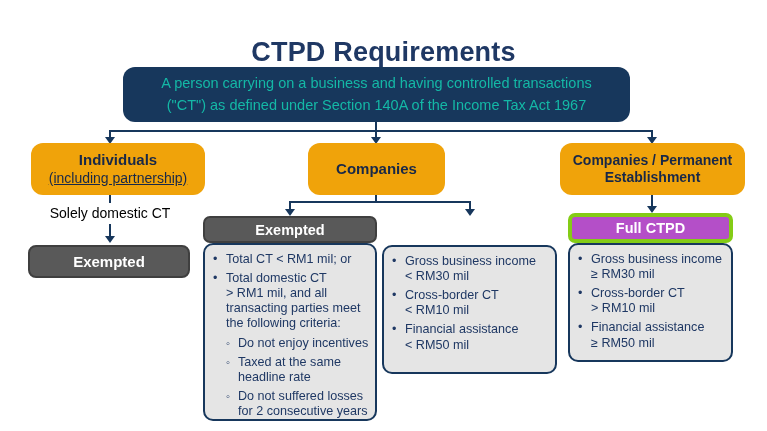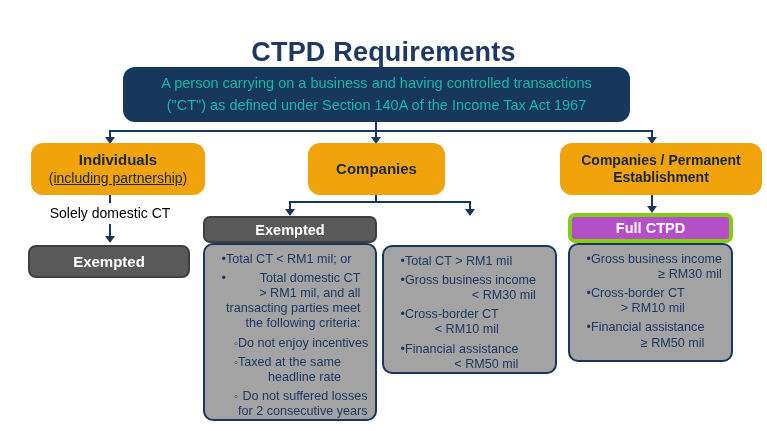--- a/index.html
+++ b/index.html
@@ -43,23 +43,23 @@
   }
   .col-header{
     position:absolute;border-radius:7px;box-sizing:border-box;
     display:flex;align-items:center;justify-content:center;
     color:#ffffff;font-size:14.5px;font-weight:bold;
   }
   .col-header.gray{background:#595959;border:2px solid #3F3F3F;}
   .col-header.blue{background:#0C78CE;border:2px solid #17375C;}
   .col-header.purple{background:#B44FC8;border:4px solid #84cc16;}
   .col-body{
-    position:absolute;background:#a3a3a3;border:2px solid #17375C;border-radius:10px;
+    position:absolute;background:#e5e5e5;border:2px solid #17375C;border-radius:10px;
     box-sizing:border-box;padding:7px 6px 6px 8px;
-    color:#1F3864;font-size:12.6px;line-height:1.2;text-align:right;
+    color:#1F3864;font-size:12.6px;line-height:1.2;
   }
   .bullet-item{display:flex;margin-bottom:4px;}
   .bullet-item .marker{flex:0 0 13px;color:#1F3864;}
   .bullet-item .marker::before{content:"\2022";}
   .bullet-item.sub{padding-left:13px;}
   .bullet-item.sub .marker{flex:0 0 12px;font-size:11px;padding-top:1px;}
   .bullet-item.sub .marker::before{content:"\25E6";}
   .bullet-text{white-space:pre-line;}
 </style>
 </head>
@@ -81,21 +81,21 @@
   <div class="vline" style="left:651px;top:132px;height:5px;"></div>
   <div class="arrowhead" style="left:647px;top:137px;"></div>
 
   <div class="orange-box" style="left:23px;width:174px;margin-left:8px;">
     <div class="b-title">Individuals</div>
     <div class="b-sub">(including partnership)</div>
   </div>
   <div class="orange-box" style="left:308px;width:137px;justify-content:center;">
     <div class="b-title">Companies</div>
   </div>
-  <div class="orange-box" style="left:560px;width:202px;">
+  <div class="orange-box" style="left:560px;width:185px;">
     <div class="b-title" style="font-size:14px;">Companies / Permanent
 Establishment</div>
   </div>
 
   <div class="vline" style="left:109px;top:195px;height:8px;"></div>
   <div class="edge-label">Solely domestic CT</div>
   <div class="vline" style="left:109px;top:224px;height:12px;"></div>
   <div class="arrowhead" style="left:105px;top:236px;"></div>
   <div class="result-box">Exempted</div>
 
@@ -138,24 +138,20 @@
 
       <div class="bullet-item sub">
         <span class="marker"></span>
         <span class="bullet-text">Do not suffered losses
 for 2 consecutive years</span>
       </div>
     </div>
 
   <div class="col-body" style="left:382px;top:245px;width:175px;height:129px;">
 
-      <div class="bullet-item">
-        <span class="marker"></span>
-        <span class="bullet-text">Total CT &gt; RM1 mil</span>
-      </div>
 
       <div class="bullet-item">
         <span class="marker"></span>
         <span class="bullet-text">Gross business income
 &lt; RM30 mil</span>
       </div>
 
       <div class="bullet-item">
         <span class="marker"></span>
         <span class="bullet-text">Cross-border CT

